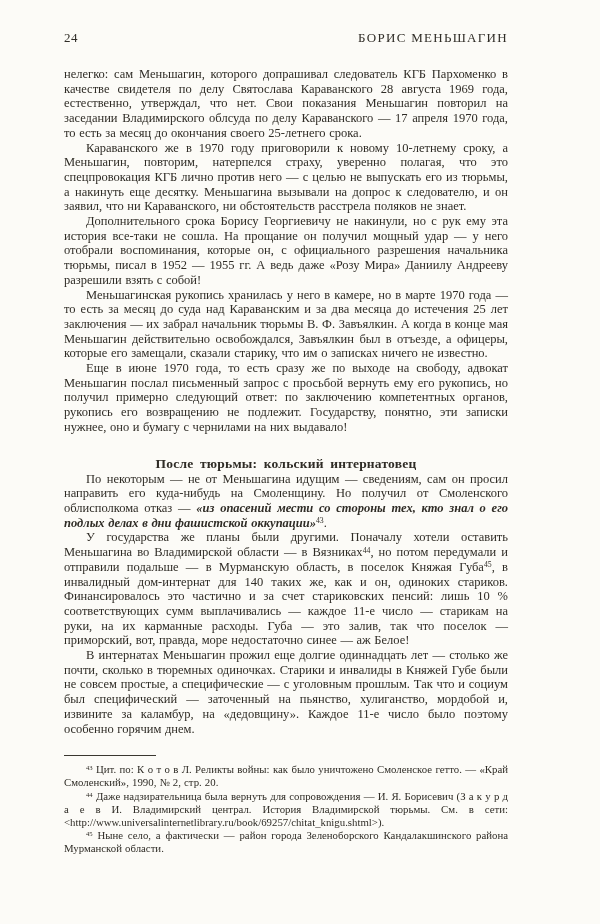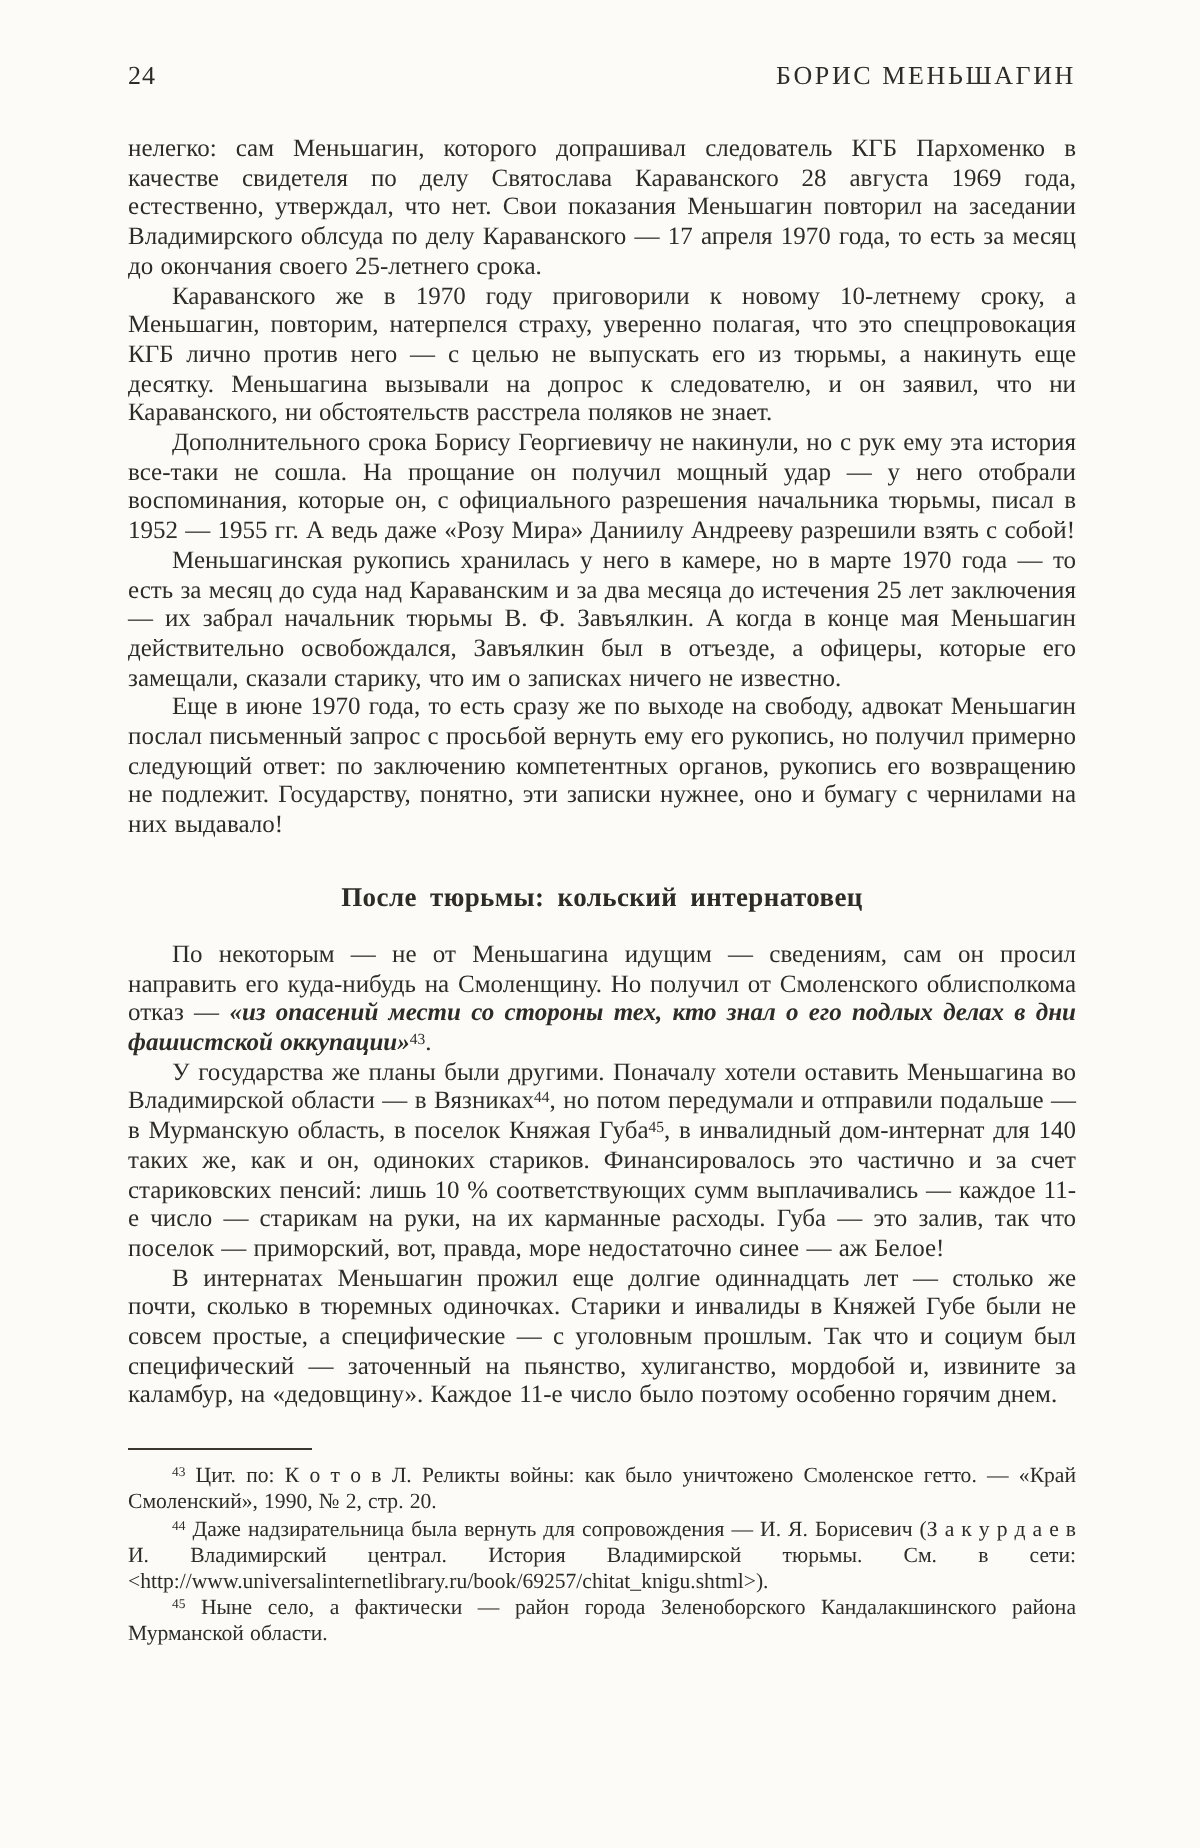--- a/index.html
+++ b/index.html
@@ -4,21 +4,21 @@
 <style>
   html, body { margin: 0; padding: 0; }
   .page {
     position: relative;
     width: 600px;
     height: 924px;
     background: #fcfbf7;
     color: #2f2c26;
     font-family: "Liberation Serif", serif;
     box-sizing: border-box;
-    padding: 30px 62px 0 64px;
+    padding: 30px 92px 0 64px;
     overflow: hidden;
   }
   .header {
     display: flex;
     justify-content: space-between;
     align-items: baseline;
     font-size: 13px;
     margin-bottom: 21px;
   }
   .page-number { letter-spacing: 0.5px; }
@@ -30,21 +30,21 @@
     text-align: justify;
     text-indent: 22px;
     word-spacing: 0.5px;
     font-family: Liberation Serif, serif;
   }
   .body-text p.noindent { text-indent: 0; }
   .body-text h2 {
     font-size: 13.5px;
     font-weight: bold;
     text-align: center;
-    margin: 21px 0 13px 0;
+    margin: 21px 0 0 0;
     word-spacing: 3px;
     letter-spacing: 0.2px;
   }
   .bi { font-style: italic; font-weight: bold; }
   .bold { font-weight: normal; }
   .sup {
     font-size: 0.62em;
     position: relative;
     top: -0.45em;
     line-height: 0;

